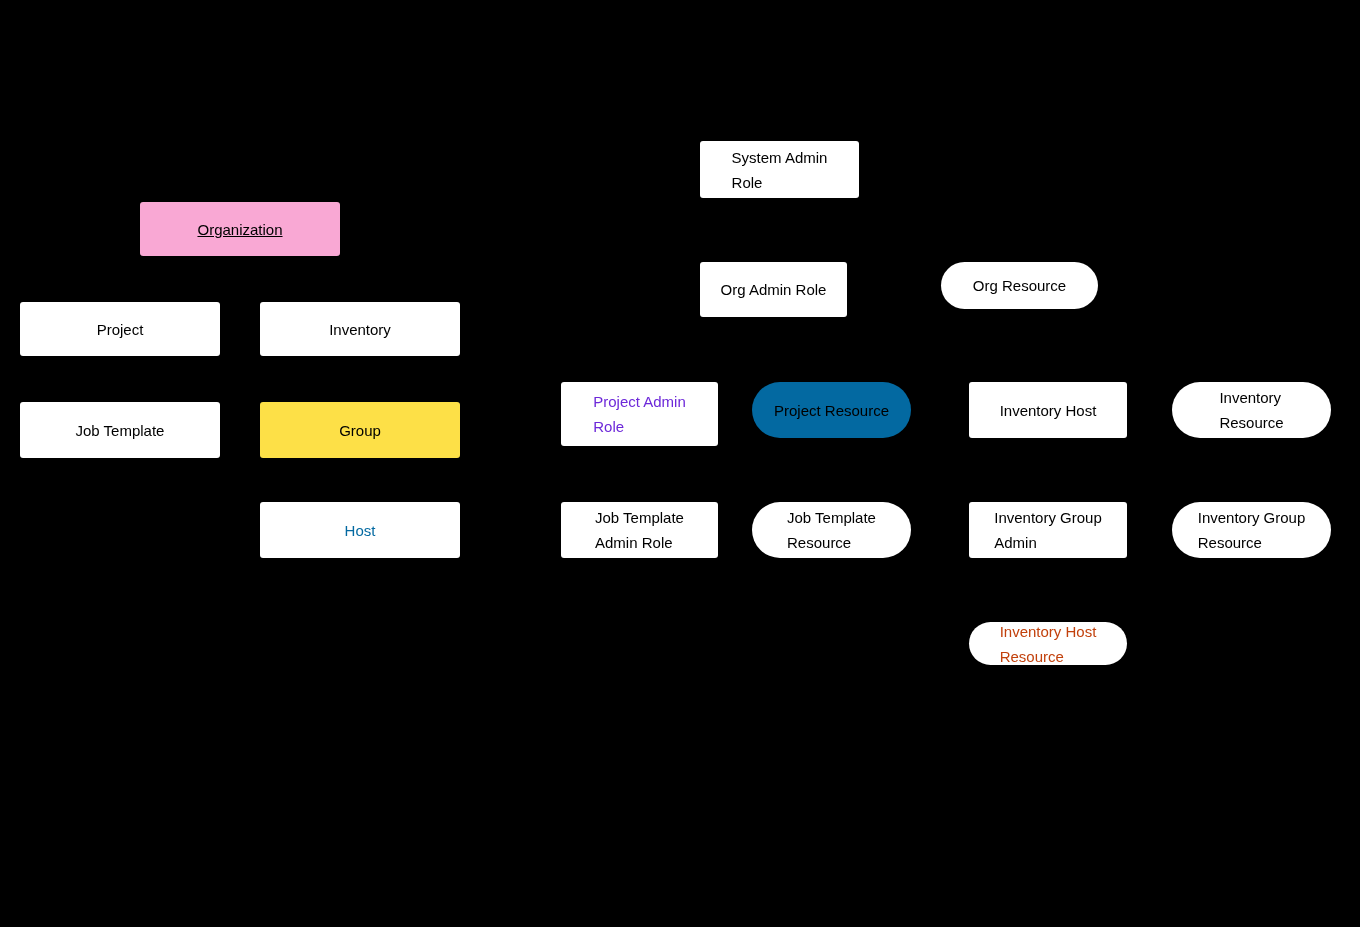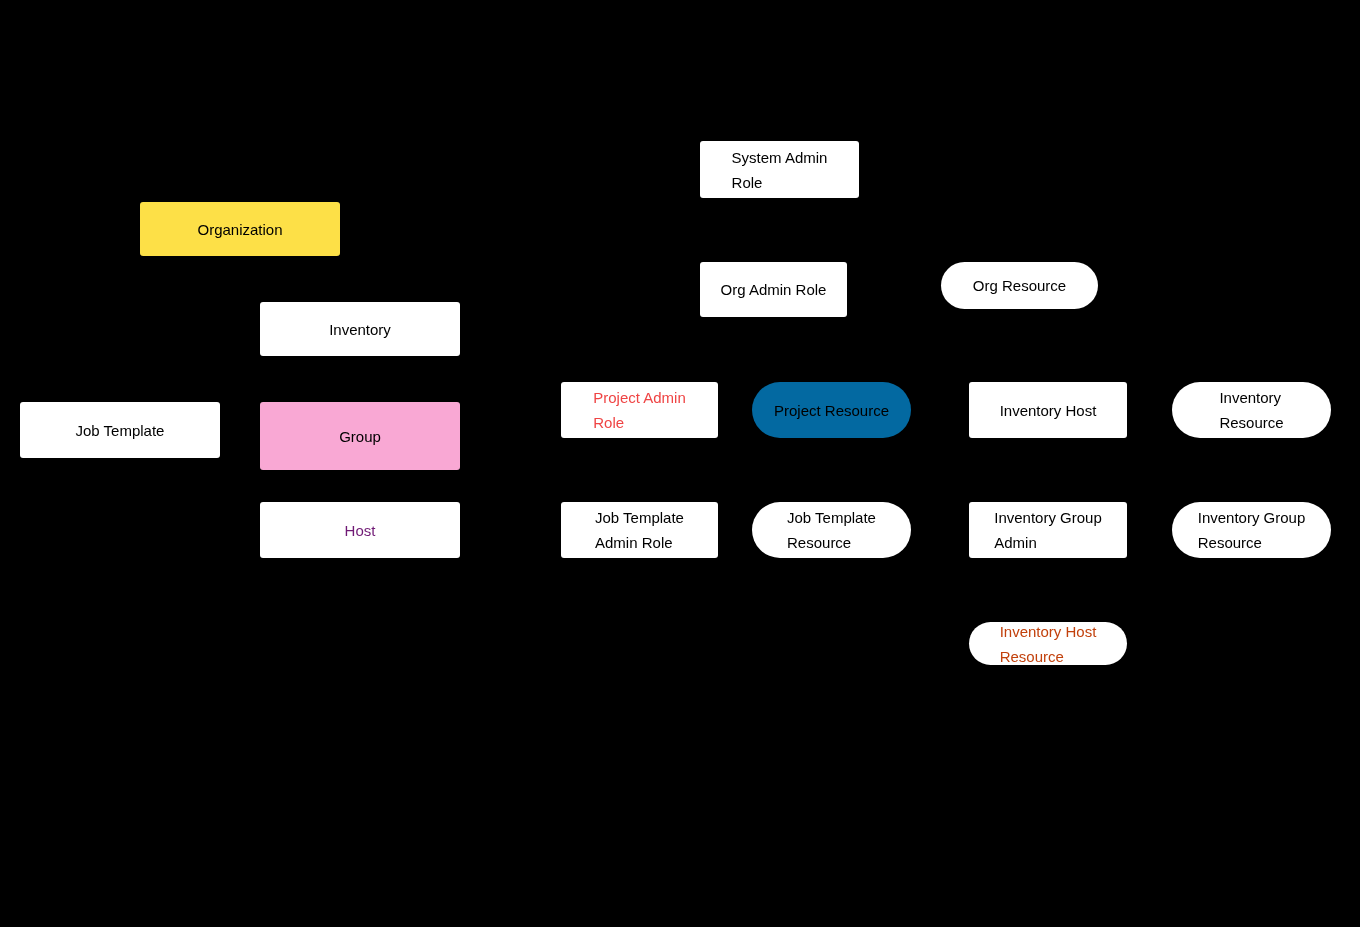--- a/index.html
+++ b/index.html
@@ -39,30 +39,31 @@
     border-radius: 3px;
   }
   .node.pill {
     border-radius: 999px;
   }
 </style>
 </head>
 <body>
 
 <div id="canvas" style="background: rgb(0, 0, 0);">
-    <div class="node rect" style="left: 140px; top: 202px; width: 200px; height: 54px; background: #fde047; color: rgb(0, 0, 0);">Organization</div>
+    <div class="node rect" style="left: 140px; top: 202px; width: 200px; height: 54px; background: #f9a8d4; color: rgb(0, 0, 0); text-decoration: underline;">Organization</div>
+    <div class="node rect" style="left: 20px; top: 302px; width: 200px; height: 54px; background: rgb(255, 255, 255); color: rgb(0, 0, 0);">Project</div>
     <div class="node rect" style="left: 260px; top: 302px; width: 200px; height: 54px; background: rgb(255, 255, 255); color: rgb(0, 0, 0);">Inventory</div>
     <div class="node rect" style="left: 20px; top: 402px; width: 200px; height: 56px; background: rgb(255, 255, 255); color: rgb(0, 0, 0);">Job Template</div>
-    <div class="node rect" style="left: 260px; top: 402px; width: 200px; height: 68px; background: #f9a8d4; color: rgb(0, 0, 0);">Group</div>
-    <div class="node rect" style="left: 260px; top: 502px; width: 200px; height: 56px; background: rgb(255, 255, 255); color: #701a75;">Host</div>
+    <div class="node rect" style="left: 260px; top: 402px; width: 200px; height: 56px; background: #fde047; color: rgb(0, 0, 0);">Group</div>
+    <div class="node rect" style="left: 260px; top: 502px; width: 200px; height: 56px; background: rgb(255, 255, 255); color: #0369a1;">Host</div>
     <div class="node rect" style="left: 700px; top: 141px; width: 159px; height: 57px; background: rgb(255, 255, 255); color: rgb(0, 0, 0);">System Admin
 Role</div>
     <div class="node rect" style="left: 700px; top: 262px; width: 147px; height: 55px; background: rgb(255, 255, 255); color: rgb(0, 0, 0);">Org Admin Role</div>
     <div class="node pill" style="left: 941px; top: 262px; width: 157px; height: 47px; background: rgb(255, 255, 255); color: rgb(0, 0, 0);">Org Resource</div>
-    <div class="node rect" style="left: 561px; top: 382px; width: 157px; height: 56px; background: rgb(255, 255, 255); color: #ef4444;">Project Admin
+    <div class="node rect" style="left: 561px; top: 382px; width: 157px; height: 64px; background: rgb(255, 255, 255); color: #6d28d9;">Project Admin
 Role</div>
     <div class="node pill" style="left: 752px; top: 382px; width: 159px; height: 56px; background: #0369a1; color: rgb(0, 0, 0);">Project Resource</div>
     <div class="node rect" style="left: 969px; top: 382px; width: 158px; height: 56px; background: rgb(255, 255, 255); color: rgb(0, 0, 0);">Inventory Host</div>
     <div class="node pill" style="left: 1172px; top: 382px; width: 159px; height: 56px; background: rgb(255, 255, 255); color: rgb(0, 0, 0);">Inventory
 Resource</div>
     <div class="node rect" style="left: 561px; top: 502px; width: 157px; height: 56px; background: rgb(255, 255, 255); color: rgb(0, 0, 0);">Job Template
 Admin Role</div>
     <div class="node pill" style="left: 752px; top: 502px; width: 159px; height: 56px; background: rgb(255, 255, 255); color: rgb(0, 0, 0);">Job Template
 Resource</div>
     <div class="node rect" style="left: 969px; top: 502px; width: 158px; height: 56px; background: rgb(255, 255, 255); color: rgb(0, 0, 0);">Inventory Group

